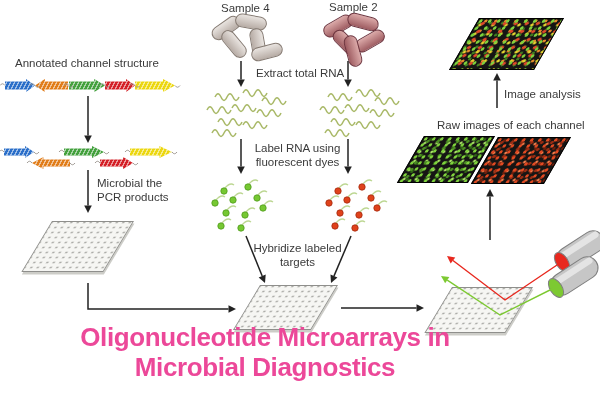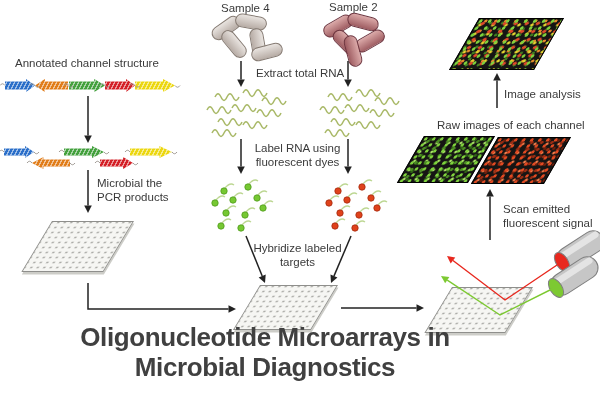--- a/index.html
+++ b/index.html
@@ -3,21 +3,21 @@
 <meta charset="utf-8">
 <style>
   html,body{margin:0;padding:0;background:#fff;}
   #stage{position:relative;width:600px;height:400px;background:#fff;overflow:hidden;
          font-family:"Liberation Sans",sans-serif;}
   .lbl{position:absolute;font:11.5px/1.25 "Liberation Sans",sans-serif;color:#3a3a3a;
        white-space:pre-line;z-index:6;}
   .ctr{text-align:center;}
   .title{position:absolute;left:15px;top:322px;width:500px;text-align:center;
          font:800 26px/1.16 "Liberation Sans",sans-serif;letter-spacing:-0.4px;
-         color:#404040;z-index:10;white-space:pre-line;}
+         color:#ec4899;z-index:10;white-space:pre-line;}
   .slide{position:absolute;transform:skewX(-31deg);transform-origin:0 0;z-index:1;
          background-color:#f6f6f3;border:1px solid #8f8f8c;
          box-shadow:2px 2.5px 0 #cdcdc8;
          background-image:radial-gradient(circle,#a8a8a4 0.9px,rgba(0,0,0,0) 1.25px);
          background-size:6.5px 5px;background-position:3px 3px;}
   .array{position:absolute;transform:skewX(-30deg);transform-origin:0 0;z-index:1;
          background-color:#161514;border:1px solid #000;}
   .array.combined{background-image:
       radial-gradient(circle at 2.5px 2px,#7fd23d 1.5px,rgba(0,0,0,0) 2px),
       radial-gradient(circle at 6px 4.5px,#e0482a 1.5px,rgba(0,0,0,0) 2px),
@@ -178,22 +178,20 @@
 PCR products</div>
   <div class="lbl" style="left:221px;top:1px;">Sample 4</div>
   <div class="lbl" style="left:329px;top:0px;">Sample 2</div>
   <div class="lbl" style="left:256px;top:66px;">Extract total RNA</div>
   <div class="lbl ctr" style="left:250px;top:141px;width:95px;">Label RNA using
 fluorescent dyes</div>
   <div class="lbl" style="left:504px;top:87px;">Image analysis</div>
   <div class="lbl ctr" style="left:250px;top:241px;width:95px;">Hybridize labeled
 targets</div>
   <div class="lbl" style="left:417px;top:118px;margin-left:20px;">Raw images of each channel</div>
-  <div class="lbl" style="left:503px;top:202px;">Scan emitted
-fluorescent signal</div>
 
   <div class="title">Oligonucleotide Microarrays in
 Microbial Diagnostics</div>
 <div class="gene" style="left: 5px; top: 79px; width: 30px; height: 13px; background-color: rgb(43, 111, 201); background-image: repeating-linear-gradient(115deg, rgba(255, 255, 255, 0) 0px, rgba(255, 255, 255, 0) 2.2px, rgba(255, 255, 255, 0.55) 2.2px, rgba(255, 255, 255, 0.55) 3.6px); clip-path: polygon(0px 20%, 70% 20%, 70% 0px, 100% 50%, 70% 100%, 70% 80%, 0px 80%);"></div>
     <div class="gene" style="left: 35px; top: 79px; width: 33px; height: 13px; background-color: rgb(225, 125, 26); background-image: repeating-linear-gradient(115deg, rgba(255, 255, 255, 0) 0px, rgba(255, 255, 255, 0) 2.2px, rgba(255, 255, 255, 0.55) 2.2px, rgba(255, 255, 255, 0.55) 3.6px); clip-path: polygon(100% 20%, 30% 20%, 30% 0px, 0px 50%, 30% 100%, 30% 80%, 100% 80%);"></div>
     <div class="gene" style="left: 69px; top: 79px; width: 36px; height: 13px; background-color: rgb(68, 161, 62); background-image: repeating-linear-gradient(115deg, rgba(255, 255, 255, 0) 0px, rgba(255, 255, 255, 0) 2.2px, rgba(255, 255, 255, 0.55) 2.2px, rgba(255, 255, 255, 0.55) 3.6px); clip-path: polygon(0px 20%, 70% 20%, 70% 0px, 100% 50%, 70% 100%, 70% 80%, 0px 80%);"></div>
     <div class="gene" style="left: 105px; top: 79px; width: 30px; height: 13px; background-color: rgb(212, 32, 39); background-image: repeating-linear-gradient(115deg, rgba(255, 255, 255, 0) 0px, rgba(255, 255, 255, 0) 2.2px, rgba(255, 255, 255, 0.55) 2.2px, rgba(255, 255, 255, 0.55) 3.6px); clip-path: polygon(0px 20%, 70% 20%, 70% 0px, 100% 50%, 70% 100%, 70% 80%, 0px 80%);"></div>
     <div class="gene" style="left: 135px; top: 79px; width: 40px; height: 13px; background-color: rgb(236, 215, 17); background-image: repeating-linear-gradient(115deg, rgba(255, 255, 255, 0) 0px, rgba(255, 255, 255, 0) 2.2px, rgba(255, 255, 255, 0.55) 2.2px, rgba(255, 255, 255, 0.55) 3.6px); clip-path: polygon(0px 20%, 70% 20%, 70% 0px, 100% 50%, 70% 100%, 70% 80%, 0px 80%);"></div>
     <div class="gene" style="left: 4px; top: 146px; width: 30px; height: 12px; background-color: rgb(43, 111, 201); background-image: repeating-linear-gradient(115deg, rgba(255, 255, 255, 0) 0px, rgba(255, 255, 255, 0) 2.2px, rgba(255, 255, 255, 0.55) 2.2px, rgba(255, 255, 255, 0.55) 3.6px); clip-path: polygon(0px 20%, 70% 20%, 70% 0px, 100% 50%, 70% 100%, 70% 80%, 0px 80%);"></div>
     <div class="gene" style="left: 64px; top: 146px; width: 40px; height: 12px; background-color: rgb(68, 161, 62); background-image: repeating-linear-gradient(115deg, rgba(255, 255, 255, 0) 0px, rgba(255, 255, 255, 0) 2.2px, rgba(255, 255, 255, 0.55) 2.2px, rgba(255, 255, 255, 0.55) 3.6px); clip-path: polygon(0px 20%, 70% 20%, 70% 0px, 100% 50%, 70% 100%, 70% 80%, 0px 80%);"></div>

